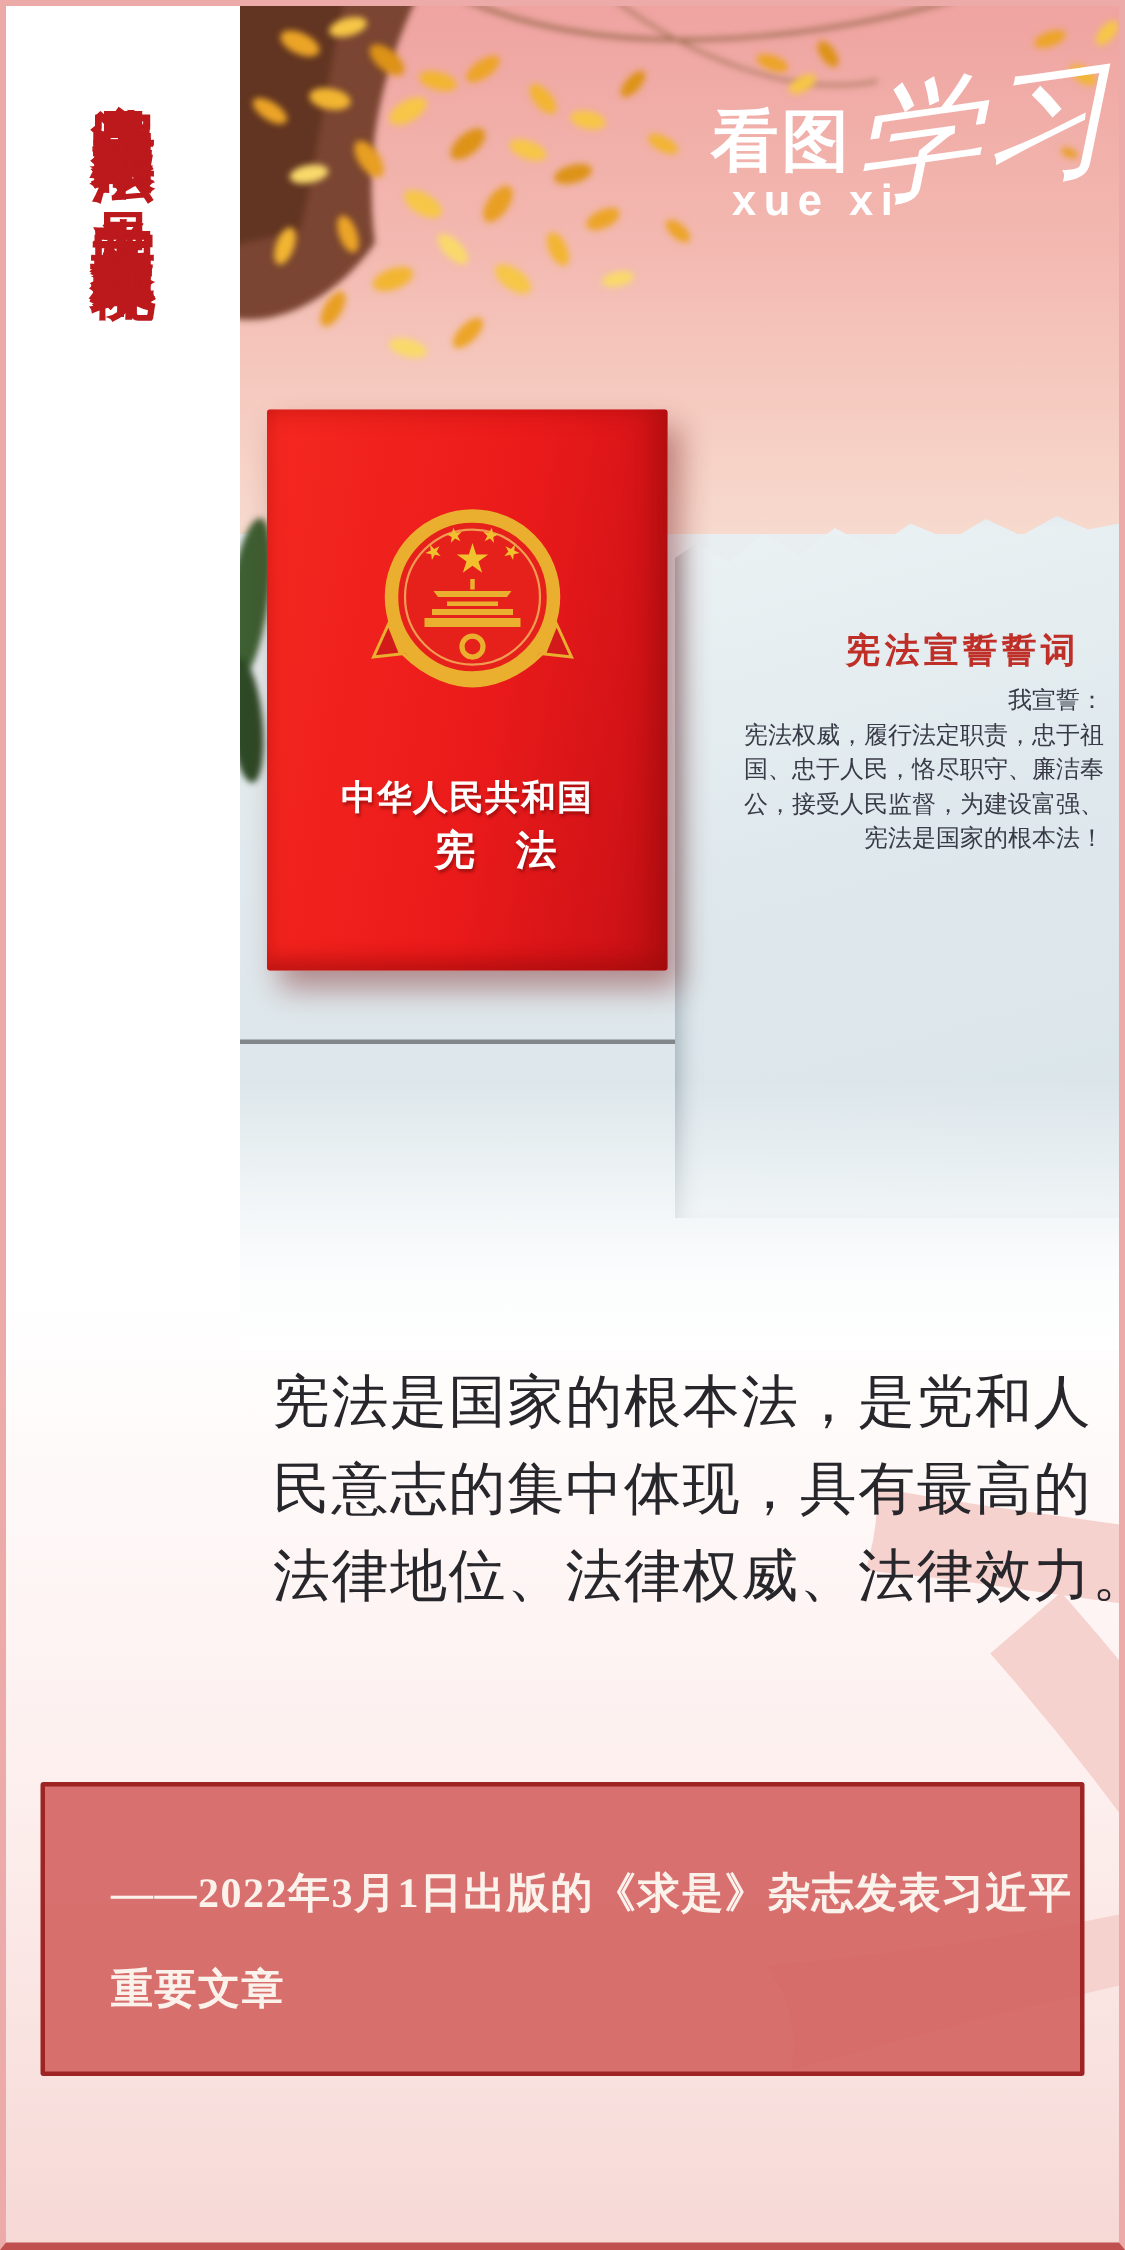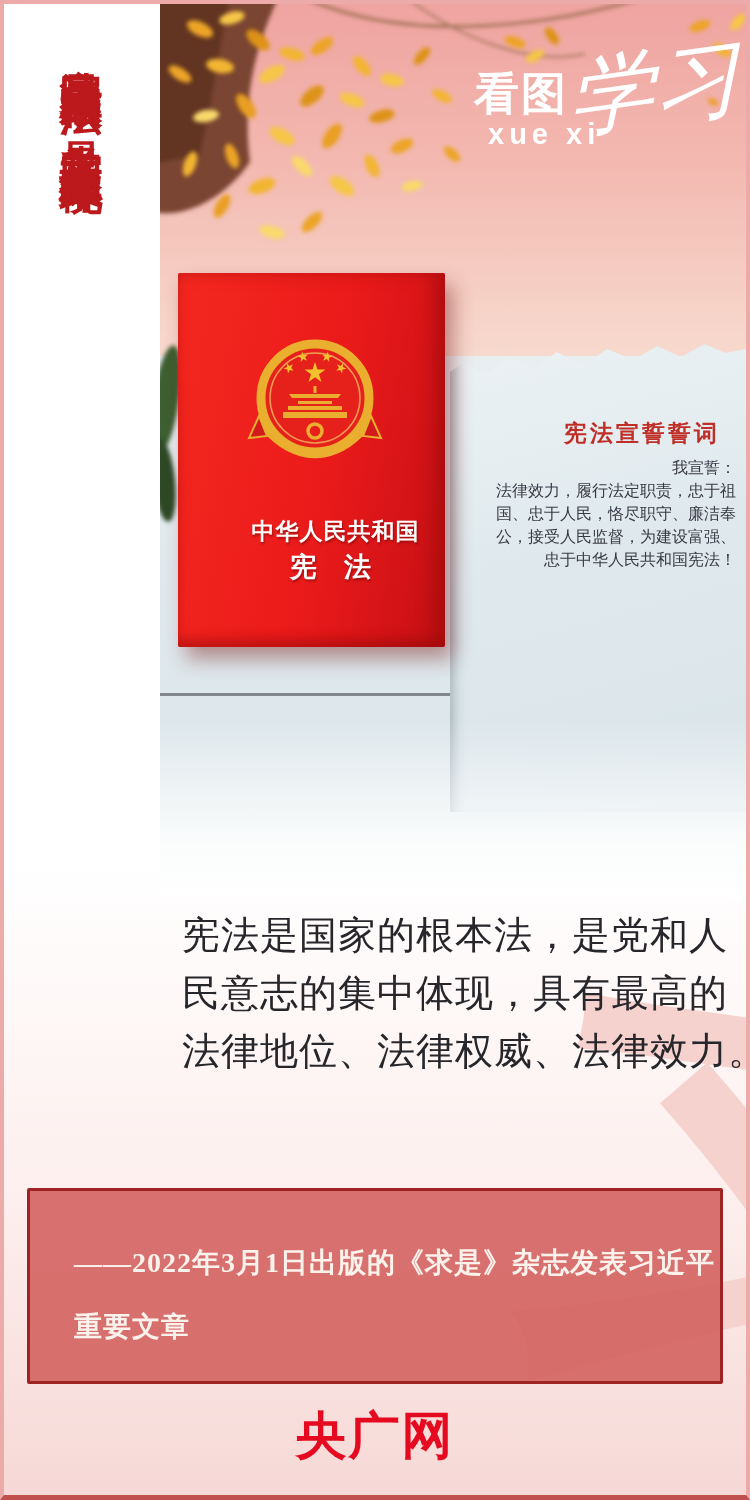--- a/index.html
+++ b/index.html
@@ -58,21 +58,20 @@
   .book{
     position:absolute;left:18px;top:269px;width:267px;height:374px;border-radius:2px;
     background:linear-gradient(100deg,#f52820 0%,#ea1a1a 55%,#d21317 85%,#c01014 100%);
     box-shadow:8px 12px 20px rgba(120,25,25,.45),inset -12px 0 16px rgba(150,10,10,.45),inset 0 -8px 12px rgba(140,10,10,.35);
   }
   .book-emblem{position:absolute;left:62px;top:50px;}
   .book-title1{
     position:absolute;left:0;top:243px;width:267px;text-align:center;
     font-size:23px;font-weight:900;color:#ffffff;letter-spacing:1px;white-space:nowrap;
     text-shadow:1px 2px 2px rgba(120,10,10,.6);
-    padding-left:24px;
   }
   .book-title2{
     position:absolute;left:0;top:276px;width:305px;text-align:center;
     font-size:27px;font-weight:900;color:#ffffff;white-space:nowrap;
     text-shadow:1px 2px 2px rgba(120,10,10,.6);
   }
   .photo-fade{
     position:absolute;left:0;top:716px;width:586px;height:180px;
     background:linear-gradient(180deg,rgba(255,255,255,0) 0%,rgba(255,255,255,.85) 70%,#ffffff 100%);
   }
@@ -188,24 +187,24 @@
       <g filter="url(#soft)">
         <ellipse cx="10" cy="60" rx="13" ry="55" fill="#3c5f33" transform="rotate(8 10 60)"></ellipse>
         <ellipse cx="8" cy="140" rx="11" ry="42" fill="#2e4a26" transform="rotate(-6 8 140)"></ellipse>
       </g>
     </svg>
 
     <div class="stone">
       <div class="oath-title">宪法宣誓誓词</div>
       <div class="oath-body">
         <div>我宣誓：</div>
-        <div>法律效力，履行法定职责，忠于祖</div>
+        <div>宪法权威，履行法定职责，忠于祖</div>
         <div>国、忠于人民，恪尽职守、廉洁奉</div>
         <div>公，接受人民监督，为建设富强、</div>
-        <div>忠于中华人民共和国宪法！</div>
+        <div>宪法是国家的根本法！</div>
       </div>
     </div>
 
     <div class="book">
       <svg class="book-emblem" width="150" height="160" viewBox="-75 -75 150 160">
         <defs>
           <polygon id="star5" points="0,-1 0.225,-0.309 0.951,-0.309 0.363,0.118 0.588,0.809 0,0.382 -0.588,0.809 -0.363,0.118 -0.951,-0.309 -0.225,-0.309"></polygon>
         </defs>
 
         <path d="M-56,18 C-44,42 -20,52 0,52 C20,52 44,42 56,18 L46,38 C30,54 12,59 0,59 C-12,59 -30,54 -46,38 Z" fill="#d31a1a" stroke="#eaaf2e" stroke-width="2.5"></path>
@@ -252,16 +251,15 @@
     <div>法律地位、法律权威、法律效力。</div>
   </div>
 
   <div class="citation">
     <div class="citation-text">
       <div>——2022年3月1日出版的《求是》杂志发表习近平</div>
       <div>重要文章</div>
     </div>
   </div>
 
-  <div class="cnr-logo">央广网</div>
 
   <div class="frame"></div>
 </div>
 
 </body></html>

